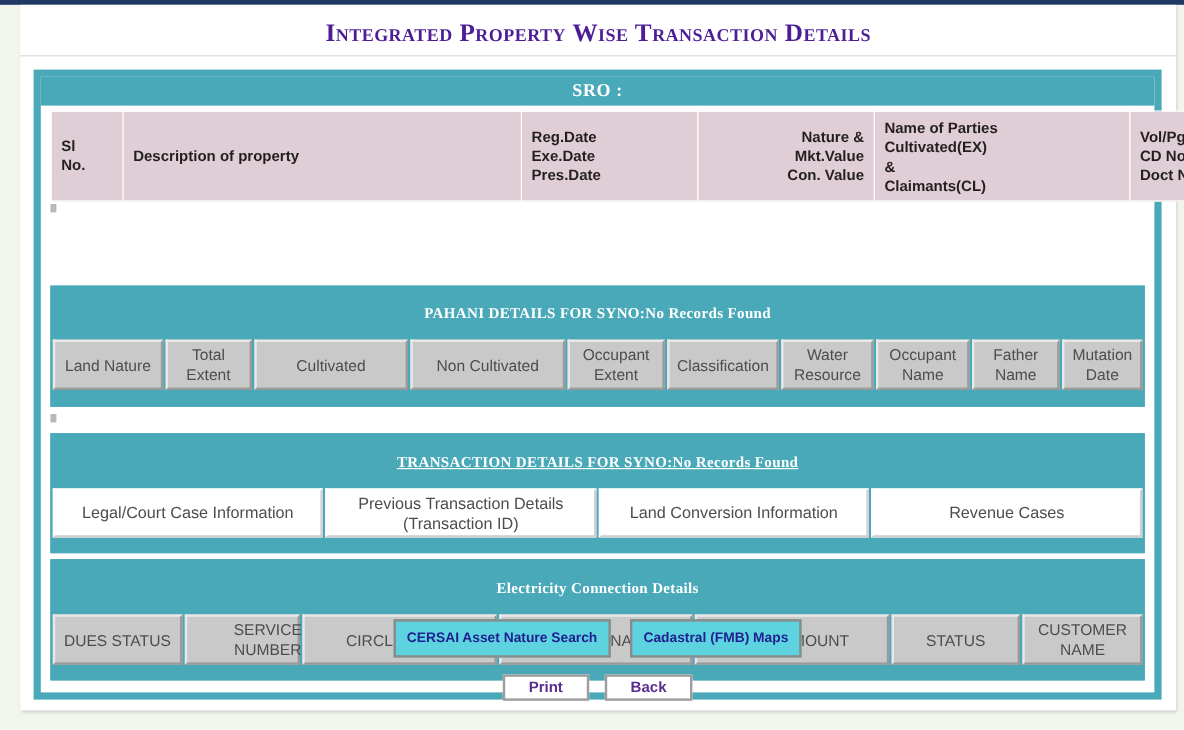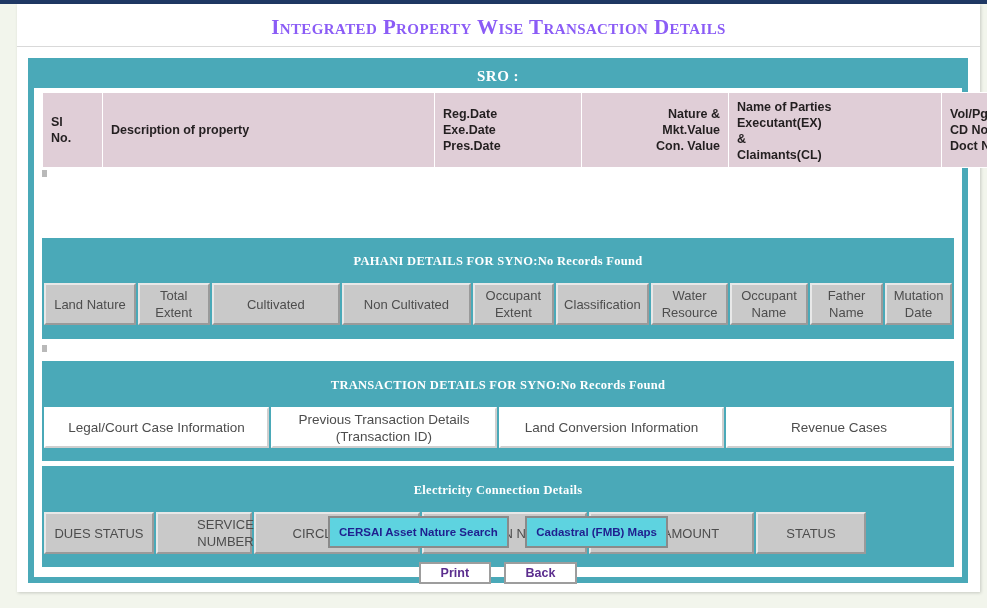--- a/index.html
+++ b/index.html
@@ -47,21 +47,21 @@
     width: 963px;
     height: 43px;
     border-bottom: 1px solid #d9d9d9;
     box-sizing: border-box;
   }
   #page-title {
     position: absolute;
     left: 0; top: 11px;
     width: 963px;
     text-align: center;
-    color: #8b5cf6;
+    color: #4c1d95;
     font-family: "Liberation Serif", serif;
     font-weight: bold;
     font-size: 21px;
     font-variant: small-caps;
     letter-spacing: 0.4px;
     white-space: nowrap;
   }
 
   
   #main-box {
@@ -149,20 +149,21 @@
     font-size: 12.5px;
     text-align: center;
     letter-spacing: 0.3px;
     box-sizing: border-box;
     width: 100%;
   }
   .hdr-row {
     display: flex;
     width: 100%;
     box-sizing: border-box;
+    justify-content: flex-end;
   }
   .hdr-cell {
     background: #c9c9c9;
     border-top: 2px solid #e8e8e8;
     border-left: 2px solid #e8e8e8;
     border-right: 2px solid #9a9a9a;
     border-bottom: 2px solid #9a9a9a;
     color: #4d4d4d;
     font-family: "Liberation Sans", sans-serif;
     font-size: 13px;
@@ -184,21 +185,21 @@
     font-size: 13.5px;
   }
 
   
   #pahani-section { top: 174px; width: 912px; height: 101px; }
   #pahani-title { padding: 15px 0 14px 0; }
   #pahani-row { height: 42px; }
 
   
   #txn-section { top: 297px; width: 912px; height: 100px; }
-  #txn-title { padding: 16px 0 14px 0; }
+  #txn-title { padding: 16px 0 14px 0; text-decoration: underline; }
   #txn-row { height: 41px; }
 
   
   #elec-section { top: 402px; width: 912px; height: 101px; }
   #elec-title { padding: 16px 0 14px 0; }
   #elec-row { height: 42px; }
 
   
   #link-buttons {
     position: absolute;
@@ -271,21 +272,21 @@
               <span>Exe.Date</span><br>
               <span>Pres.Date</span>
             </td>
             <td class="pt-nature">
               <span>Nature &amp;</span><br>
               <span>Mkt.Value</span><br>
               <span>Con. Value</span>
             </td>
             <td class="pt-parties pt-parties-cell">
               <span>Name of Parties</span><br>
-              <span>Executant(EX)</span><br>
+              <span>Cultivated(EX)</span><br>
               <span>&amp;</span><br>
               <span>Claimants(CL)</span>
             </td>
             <td class="pt-vol">
               <span>Vol/Pg No</span><br>
               <span>CD No</span><br>
               <span>Doct No/Year</span>
             </td>
           </tr>
         </tbody>
@@ -324,20 +325,21 @@
 
         <div id="elec-section" class="section">
           <div id="elec-title" class="section-title">Electricity Connection Details</div>
           <div id="elec-row" class="hdr-row">
             <div class="hdr-cell" style="width:110px;">DUES STATUS</div>
             <div class="hdr-cell" style="width:96px;padding-left:43px;">SERVICE<br>NUMBER</div>
             <div class="hdr-cell" style="width:166px;">CIRCLE NAME</div>
             <div class="hdr-cell" style="width:165px;">SECTION NAME</div>
             <div class="hdr-cell" style="width:165px;">DUES AMOUNT</div>
             <div class="hdr-cell" style="width:110px;">STATUS</div>
+            <div class="hdr-cell" style="width:102px;">CUSTOMER<br>NAME</div>
           </div>
         </div>
 
         <div id="link-buttons">
           <span class="cyan-btn">CERSAI Asset Nature Search</span>
           <span class="cyan-btn">Cadastral (FMB) Maps</span>
         </div>
 
         <div id="nav-buttons">
           <span class="nav-btn">Print</span>

